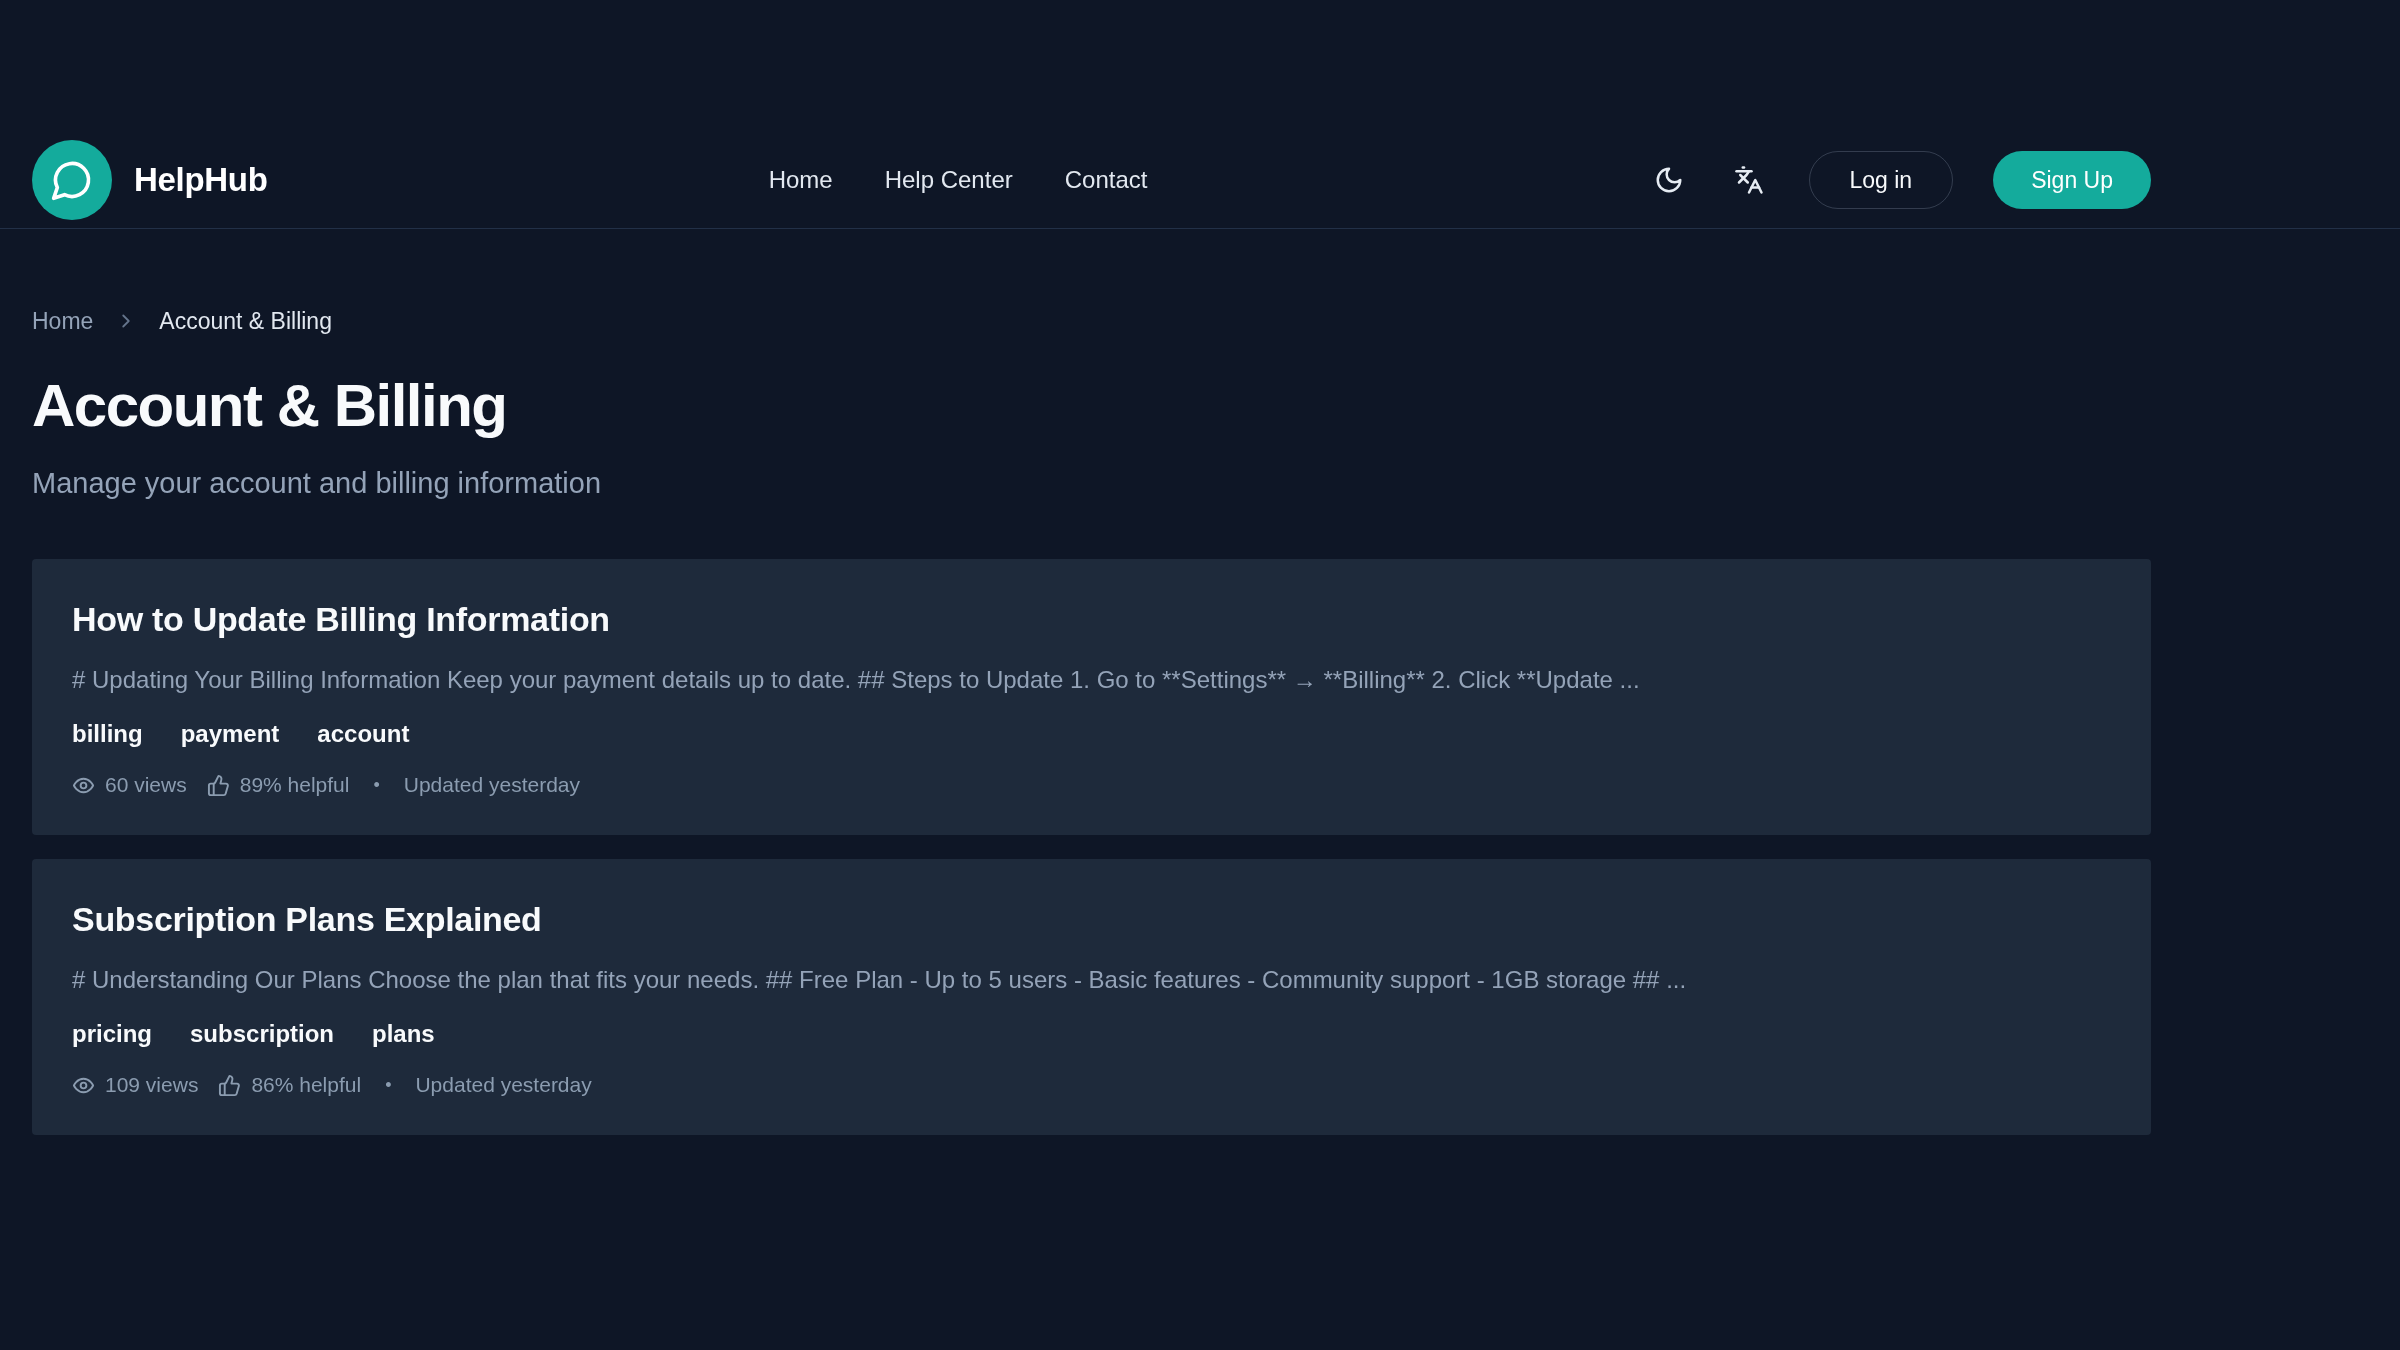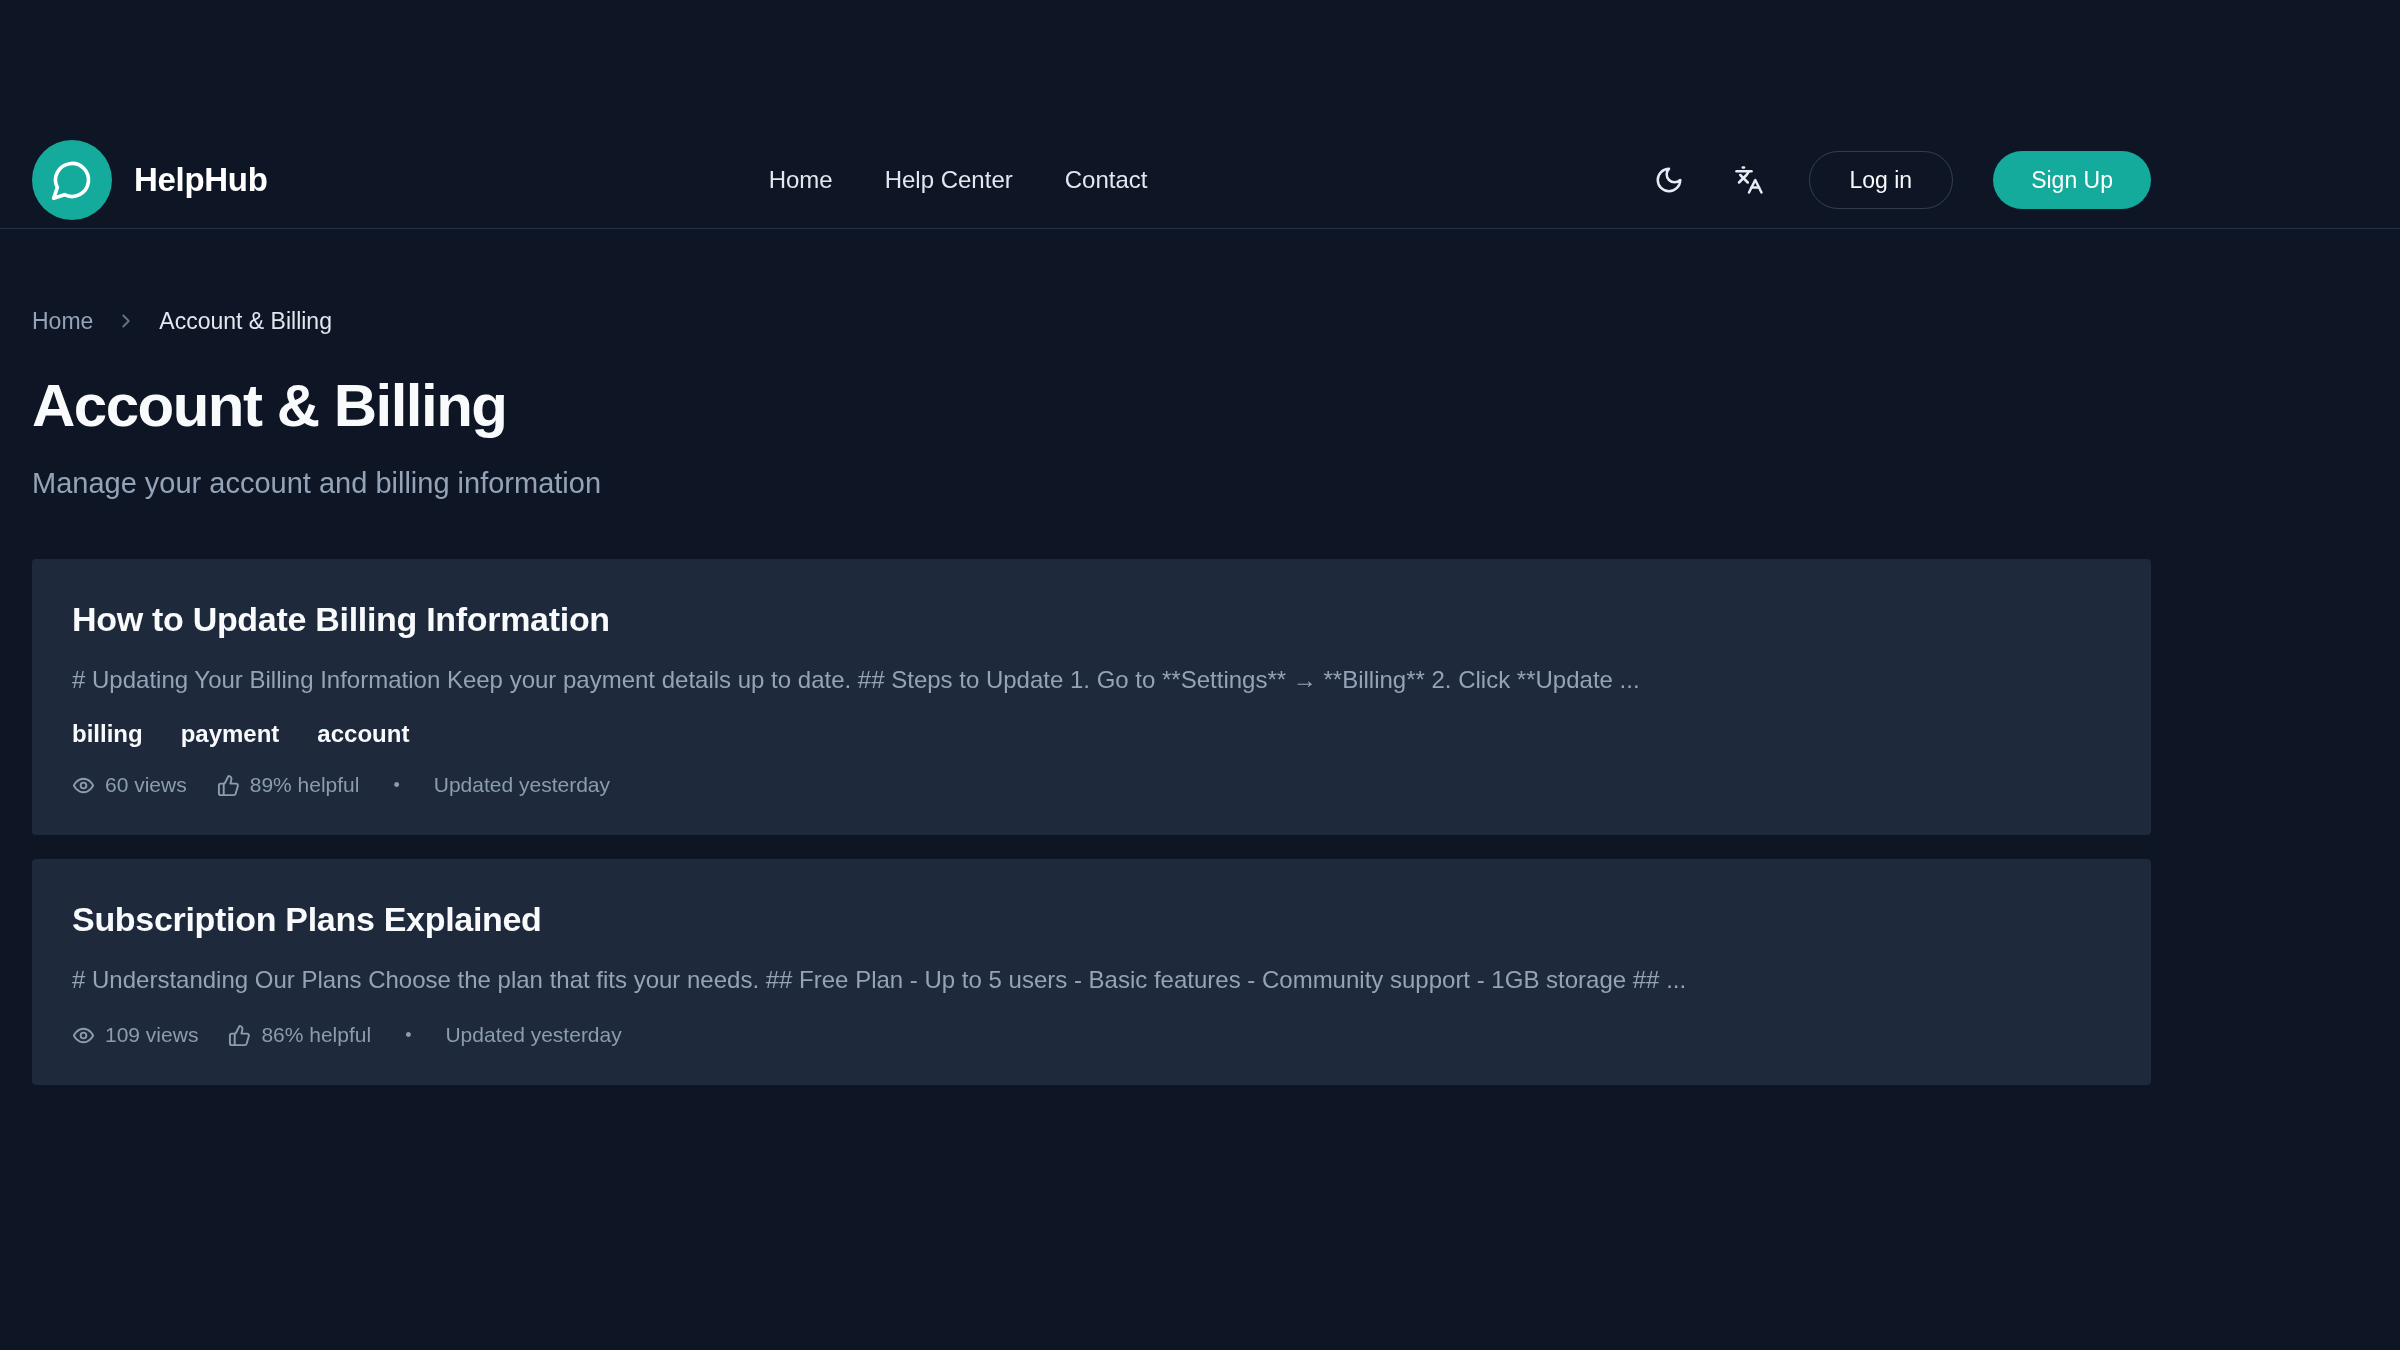--- a/index.html
+++ b/index.html
@@ -116,21 +116,21 @@
   .card-tags {
     margin-top: 24px;
     display: flex; align-items: center; gap: 38px;
   }
   .tag {
     font-size: 24px; font-weight: 700; color: var(--text-bright);
     line-height: 26px; cursor: pointer;
   }
   .card-meta {
     margin-top: 24px;
-    display: flex; align-items: center; gap: 30px;
+    display: flex; align-items: center; gap: 20px;
     font-size: 21px; color: var(--text-dim); line-height: 28px;
   }
   .meta-item { display: flex; align-items: center; gap: 10px; }
   .meta-item svg { width: 23px; height: 23px; flex: none; }
   .meta-dot { color: var(--text-dim); font-size: 18px; padding: 0 4px; }
 </style>
 </head>
 <body>
 
 <header class="site-header">
@@ -220,20 +220,25 @@
           <span>89% helpful</span>
         </span>
         <span class="meta-dot">•</span>
         <span>Updated yesterday</span>
       </div>
     </article>
 
     <article class="card">
       <h2 class="card-title">Subscription Plans Explained</h2>
       <p class="card-excerpt"># Understanding Our Plans Choose the plan that fits your needs. ## Free Plan - Up to 5 users - Basic features - Community support - 1GB storage ## ...</p>
+      <div class="card-tags">
+        <span class="tag">pricing</span>
+        <span class="tag">subscription</span>
+        <span class="tag">plans</span>
+      </div>
       <div class="card-meta">
         <span class="meta-item">
           <span style="display:flex">
             <svg viewBox="0 0 24 24" fill="none" stroke="currentColor" stroke-width="2" stroke-linecap="round" stroke-linejoin="round">
                 <path d="M2 12s3-7 10-7 10 7 10 7-3 7-10 7-10-7-10-7Z"></path>
                 <circle cx="12" cy="12" r="3"></circle>
               </svg>
           </span>
           <span>109 views</span>
         </span>

